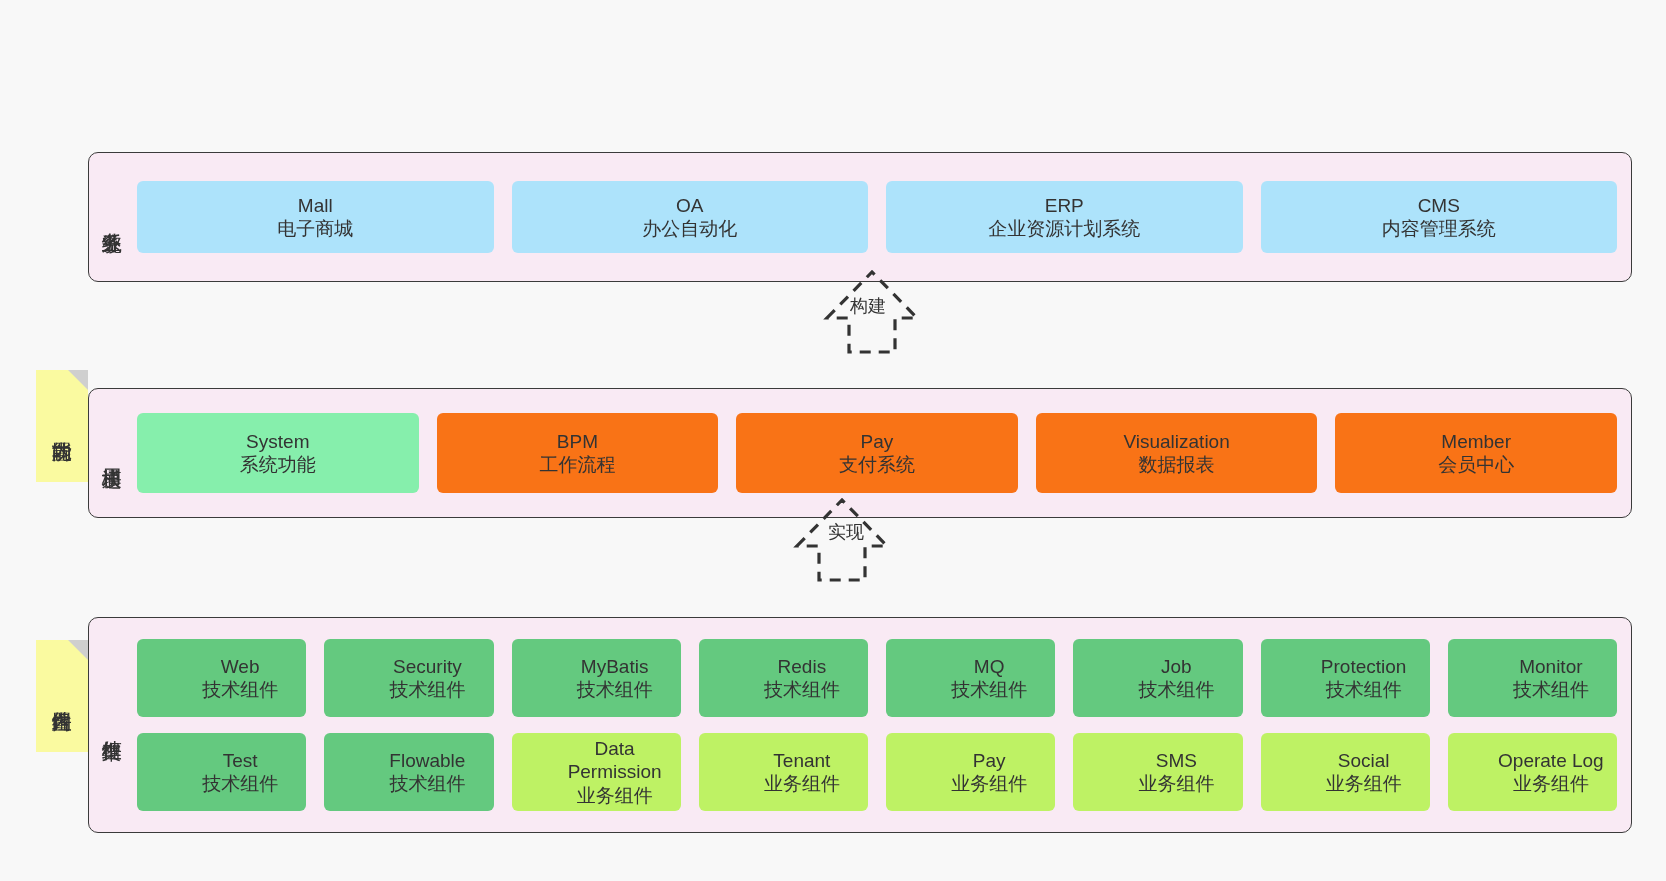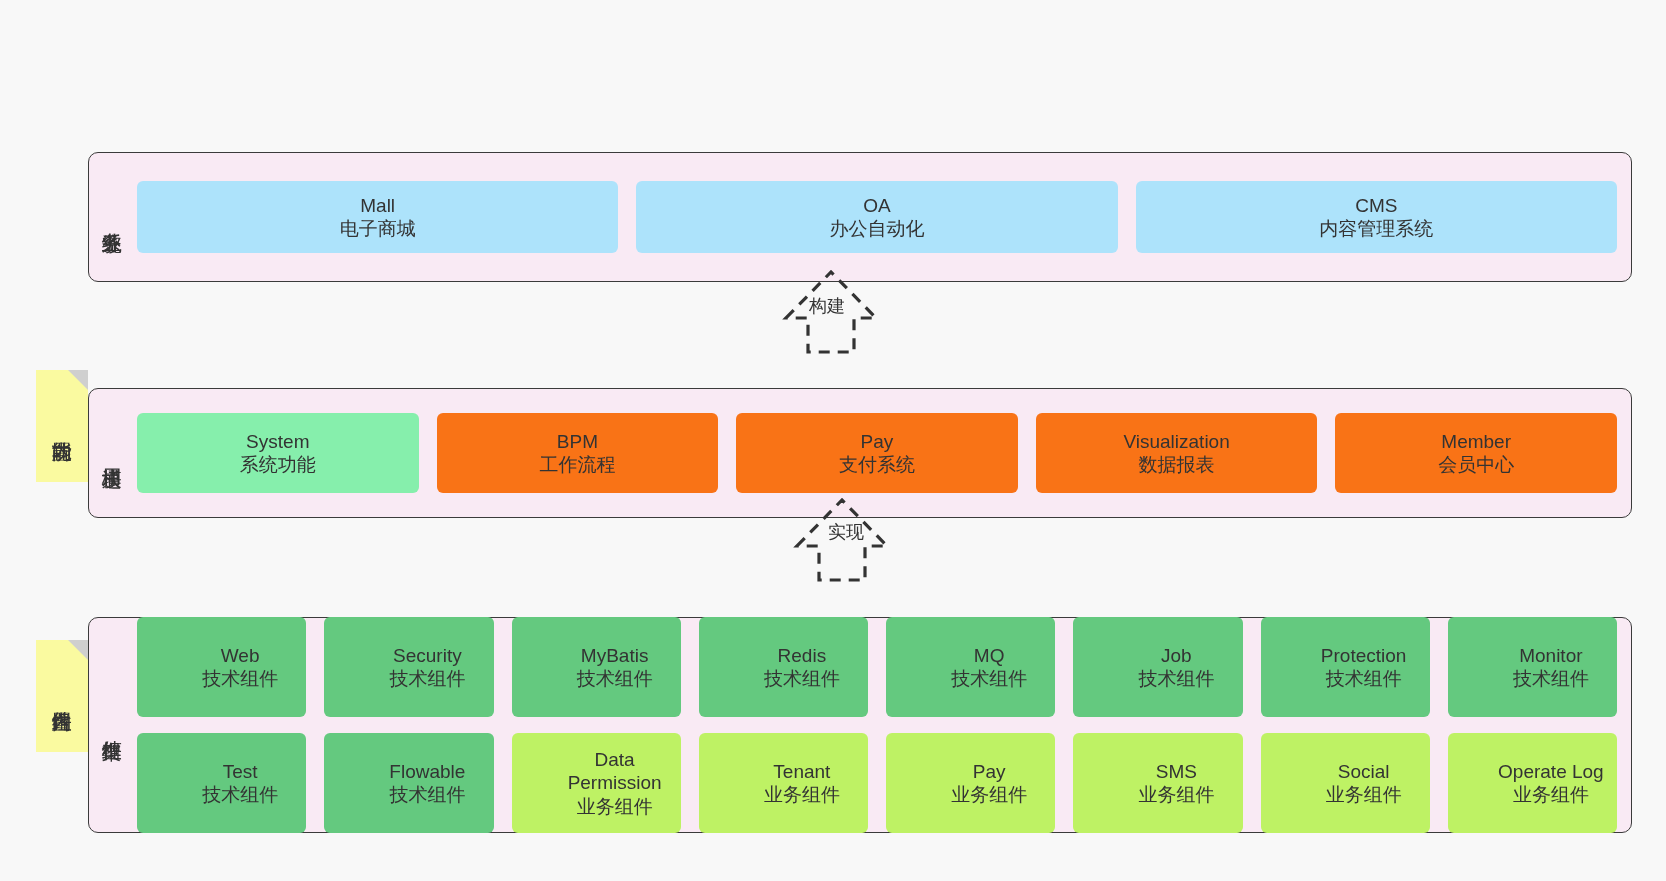--- a/index.html
+++ b/index.html
@@ -92,21 +92,21 @@
   #layer-business .card { height: 72px; }
 
   #layer-modules {
     left: 88px; top: 348px; width: 1544px; height: 130px;
   }
   #layer-modules .card { height: 80px; }
 
   #layer-framework {
     left: 88px; top: 577px; width: 1544px; height: 216px;
   }
-  #layer-framework .card { height: 100px; padding-left: 43px; }
+  #layer-framework .card { height: 78px; padding-left: 43px; }
 
   
   .note {
     position: absolute;
     width: 52px;
     background: #fafaa0;
     color: #333333;
     font-size: 20px;
     line-height: 1.12;
     display: flex;
@@ -128,21 +128,21 @@
   }
   #note-builtin-function { left: 36px; top: 370px; height: 112px; }
   #note-builtin-component { left: 36px; top: 640px; height: 112px; }
 
   
   .arrow-wrap {
     position: absolute;
     width: 170px;
     height: 96px;
   }
-  #arrow-build   { left: 746px; top: 258px; }
+  #arrow-build   { left: 787px; top: 258px; }
   #arrow-realize { left: 772px; top: 488px; }
 
   .arrow-wrap svg { display: block; }
 
   .arrow-label {
     position: absolute;
     font-size: 18px;
     color: #333333;
     background: transparent;
     white-space: nowrap;
@@ -160,20 +160,24 @@
     <div class="row">
       <div class="card c-blue">
         <span class="t1">Mall</span>
         <span class="t2">电子商城</span>
       </div>
       <div class="card c-blue">
         <span class="t1">OA</span>
         <span class="t2">办公自动化</span>
       </div>
       <div class="card c-blue">
+        <span class="t1">ERP</span>
+        <span class="t2">企业资源计划系统</span>
+      </div>
+      <div class="card c-blue">
         <span class="t1">CMS</span>
         <span class="t2">内容管理系统</span>
       </div>
     </div>
   </div>
 </div>
 
 <div class="arrow-wrap" id="arrow-build">
   <svg width="170" height="96" viewBox="0 0 170 96">
     <path d="M 40 60 L 85 14 L 130 60 L 108 60 L 108 94 L 62 94 L 62 60 Z" fill="none" stroke="#333333" stroke-width="3.2" stroke-dasharray="11,8" stroke-linejoin="miter"></path>

